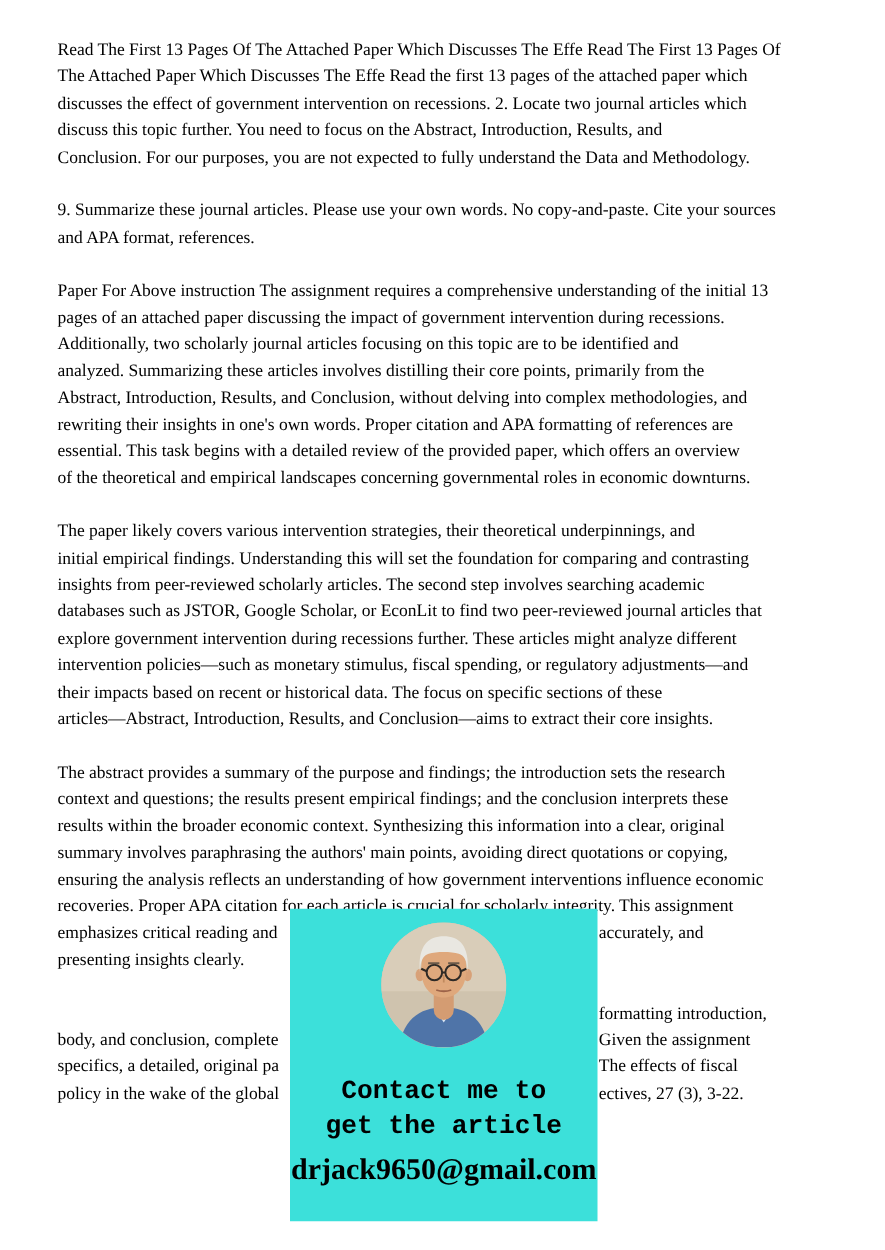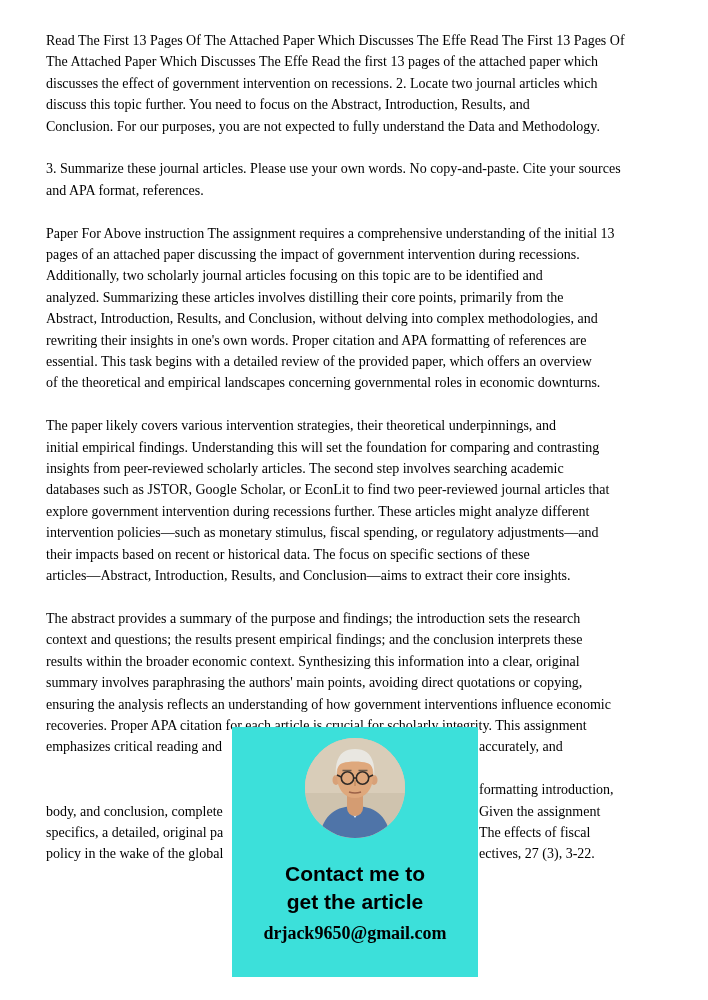--- a/index.html
+++ b/index.html
@@ -60,47 +60,47 @@
     height: 100px;
     border-radius: 50%;
     margin: 11px auto 0 auto;
     overflow: hidden;
     background: #d7cbb7;
   }
   .photo svg { display: block; width: 100%; height: 100%; }
 
   .contact-heading {
     margin-top: 22px;
-    font-family: Liberation Sans, sans-serif;
+    font-family: Liberation Mono, monospace;
     font-weight: bold;
     font-size: 21px;
     line-height: 28px;
     color: #000000;
   }
 
   .contact-email {
     margin-top: 7px;
     font-family: "Liberation Serif", serif;
     font-weight: bold;
-    font-size: 18px;
+    font-size: 24px;
     color: #000000;
   }
 </style>
 </head>
 <body>
 
 <div class="page">
 
   <div class="doc">
     <p class="para">Read The First 13 Pages Of The Attached Paper Which Discusses The Effe Read The First 13 Pages Of
 The Attached Paper Which Discusses The Effe Read the first 13 pages of the attached paper which
 discusses the effect of government intervention on recessions. 2. Locate two journal articles which
 discuss this topic further. You need to focus on the Abstract, Introduction, Results, and
 Conclusion. For our purposes, you are not expected to fully understand the Data and Methodology.</p>
-    <p class="para">3. Summarize these journal articles. Please use your own words. No copy-and-paste. Cite your sources
+    <p class="para">9. Summarize these journal articles. Please use your own words. No copy-and-paste. Cite your sources
 and APA format, references.</p>
     <p class="para">Paper For Above instruction The assignment requires a comprehensive understanding of the initial 13
 pages of an attached paper discussing the impact of government intervention during recessions.
 Additionally, two scholarly journal articles focusing on this topic are to be identified and
 analyzed. Summarizing these articles involves distilling their core points, primarily from the
 Abstract, Introduction, Results, and Conclusion, without delving into complex methodologies, and
 rewriting their insights in one's own words. Proper citation and APA formatting of references are
 essential. This task begins with a detailed review of the provided paper, which offers an overview
 of the theoretical and empirical landscapes concerning governmental roles in economic downturns.</p>
     <p class="para">The paper likely covers various intervention strategies, their theoretical underpinnings, and
@@ -115,20 +115,24 @@
 context and questions; the results present empirical findings; and the conclusion interprets these
 results within the broader economic context. Synthesizing this information into a clear, original
 summary involves paraphrasing the authors' main points, avoiding direct quotations or copying,
 ensuring the analysis reflects an understanding of how government interventions influence economic
 recoveries. Proper APA citation for each article is crucial for scholarly integrity. This assignment</p>
 
     <div class="rows">
       <div class="row">
         <span class="frag-left">emphasizes critical reading and</span>
         <span class="frag-right">accurately, and</span>
+      </div>
+      <div class="row">
+        <span class="frag-left">presenting insights clearly.</span>
+        <span class="frag-right"></span>
       </div>
     </div>
 
     <div class="rows">
       <div class="row">
         <span class="frag-right">formatting introduction,</span>
       </div>
       <div class="row">
         <span class="frag-left">body, and conclusion, complete</span>
         <span class="frag-right">Given the assignment</span>

